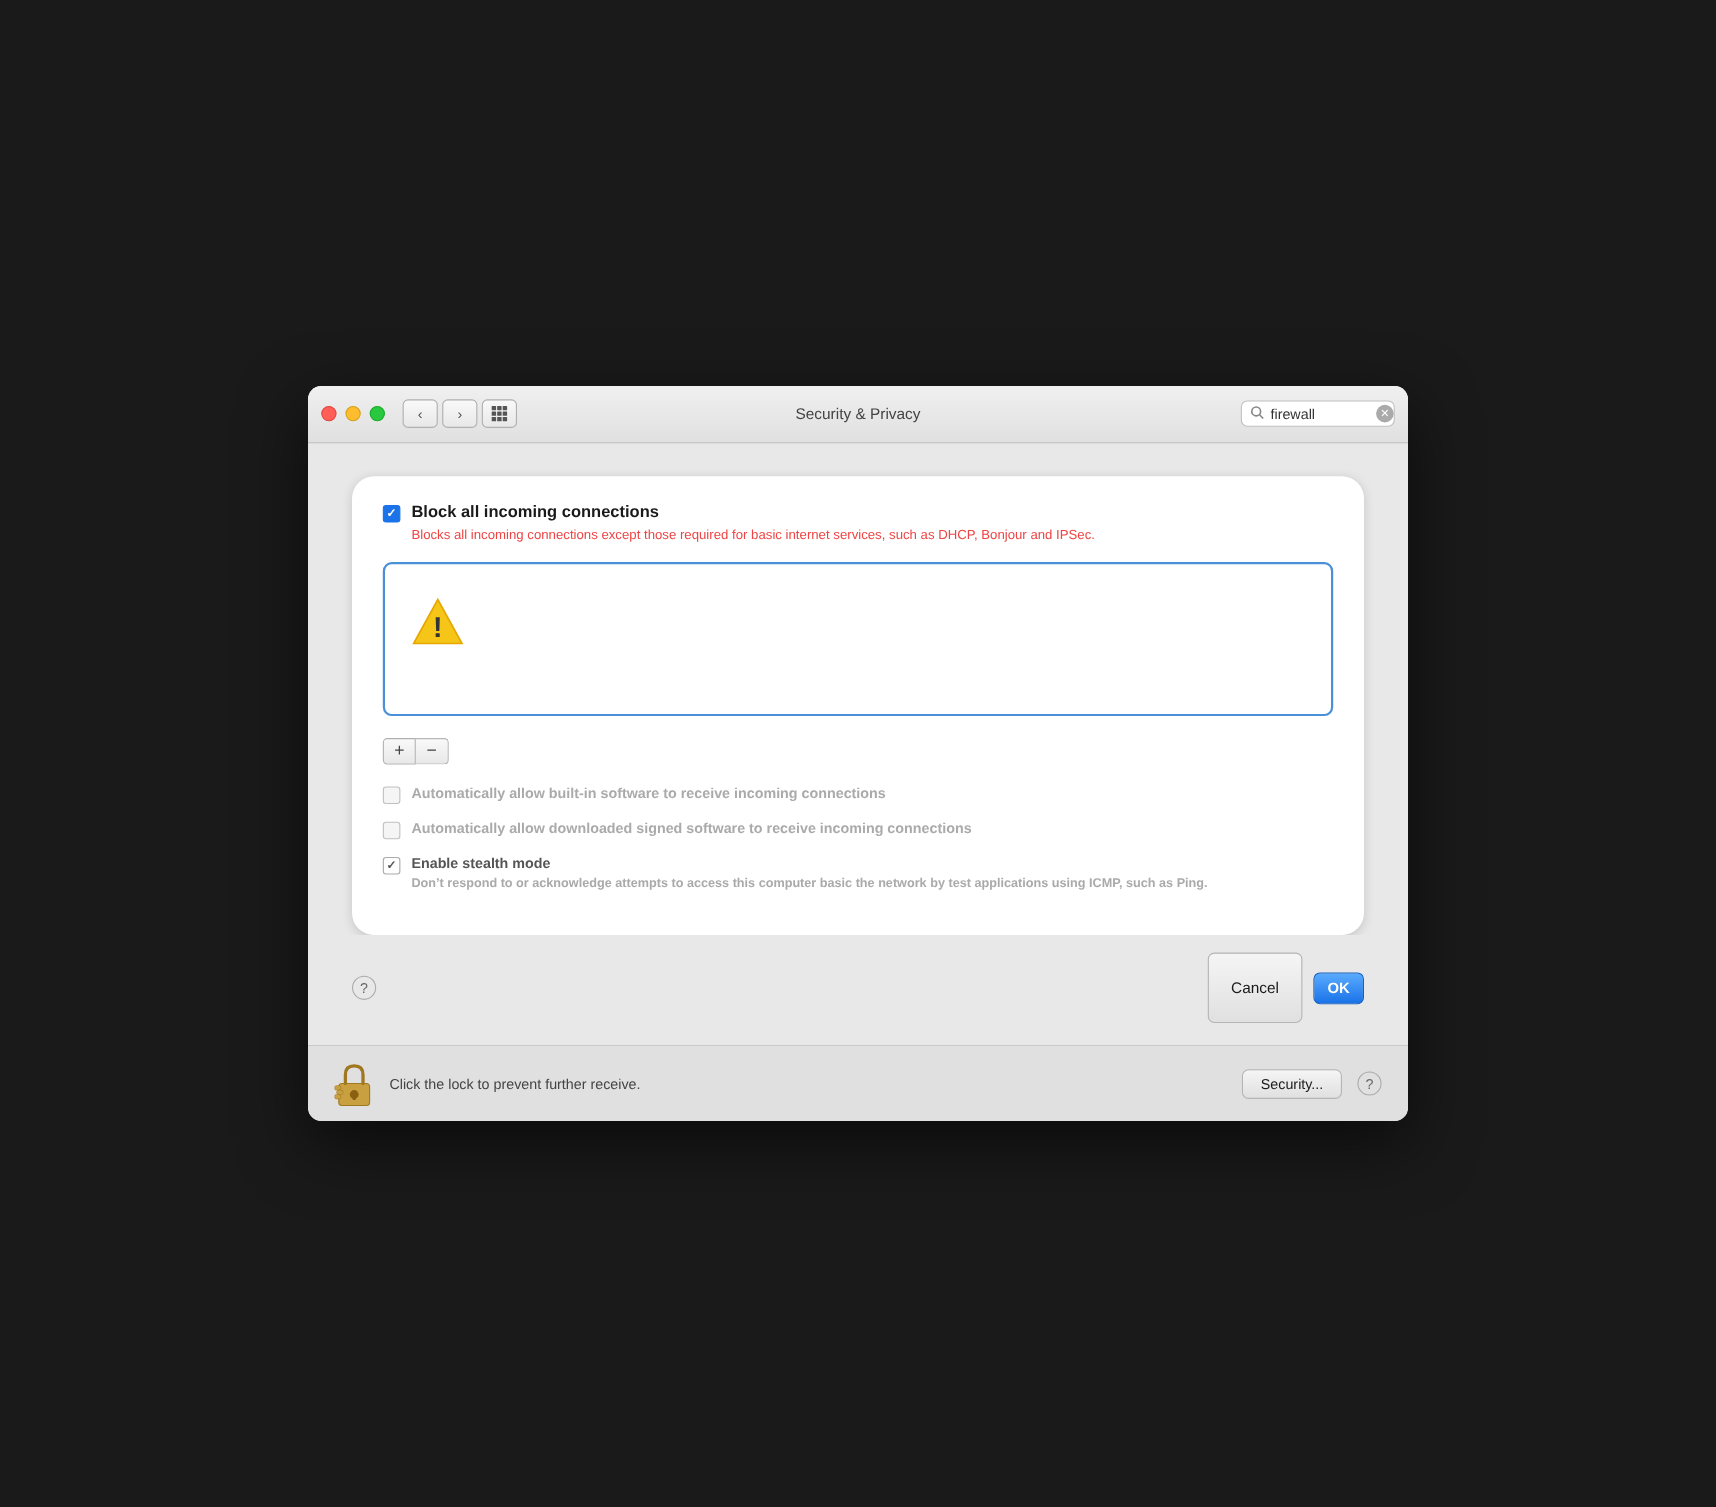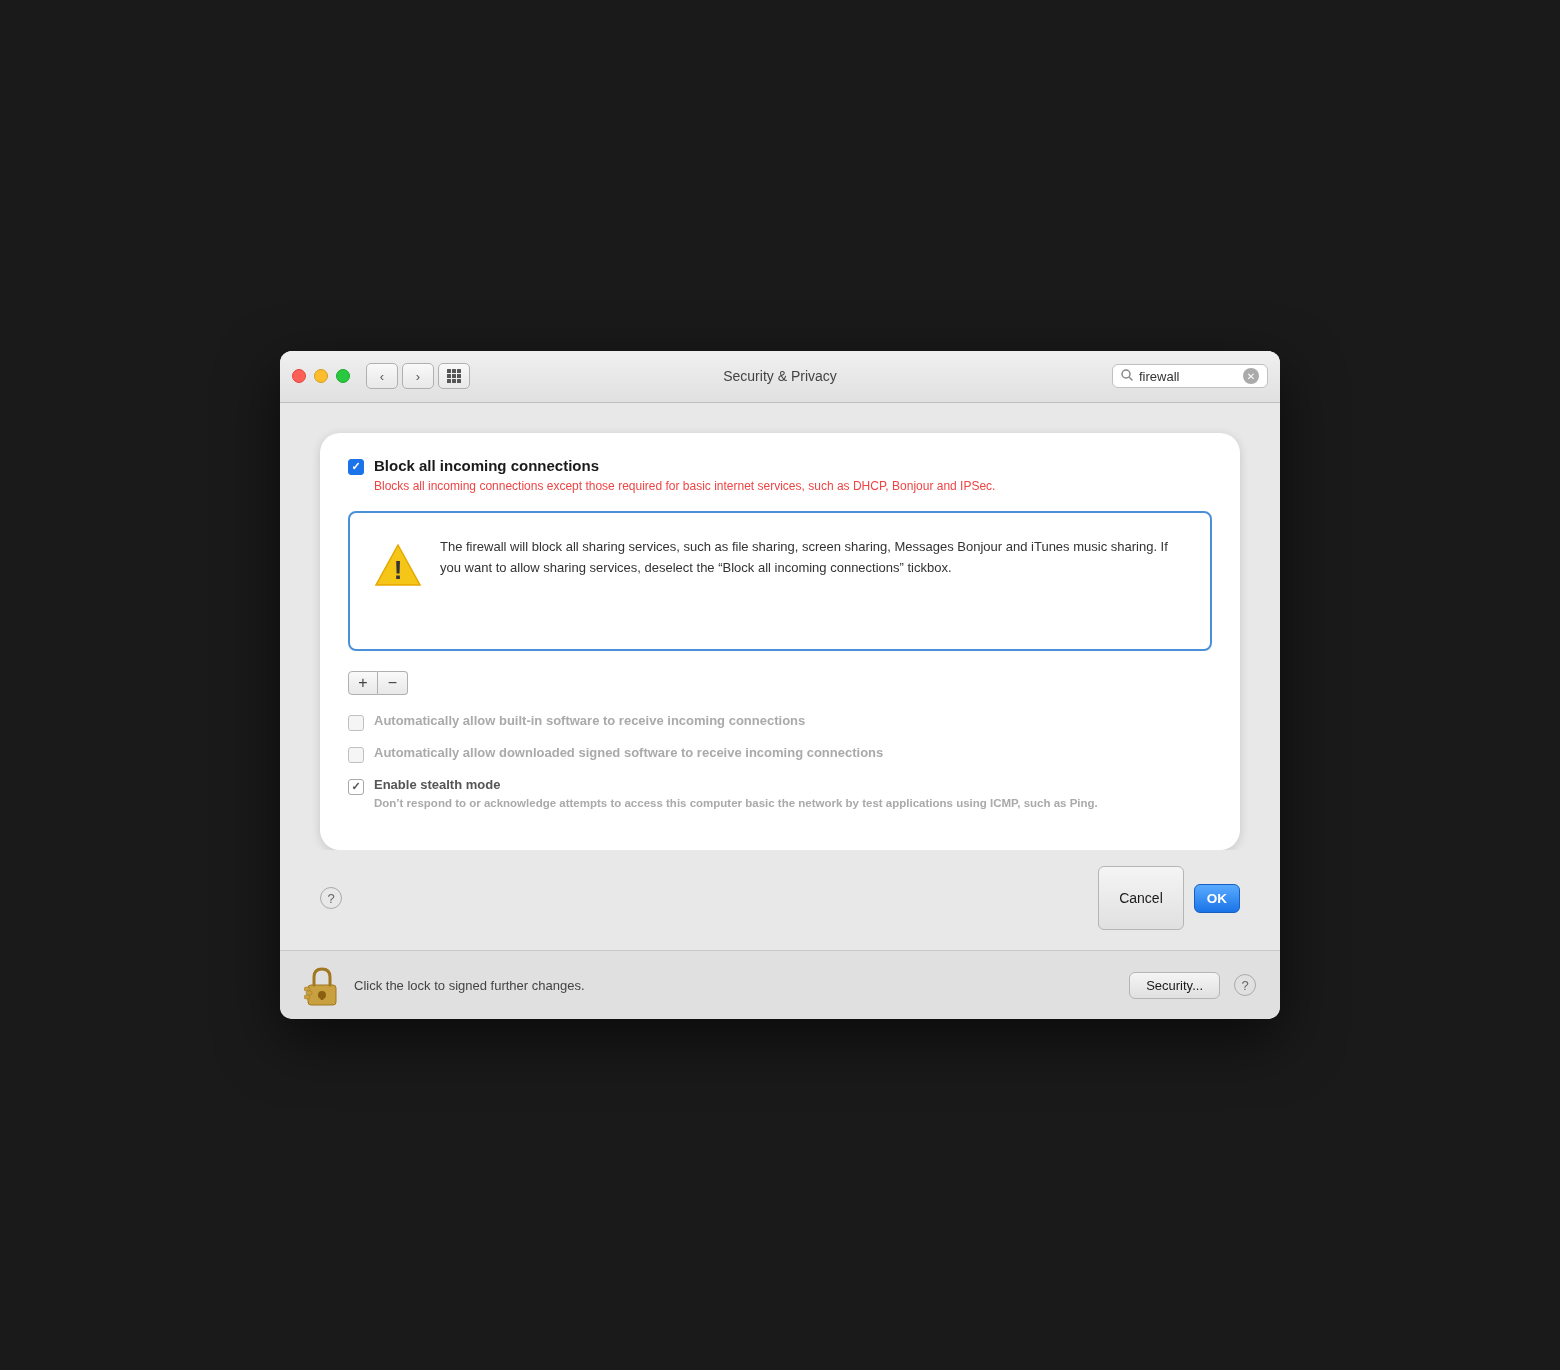--- a/index.html
+++ b/index.html
@@ -106,21 +106,21 @@
     }
 
     .search-bar {
       margin-left: auto;
       display: flex;
       align-items: center;
       background: white;
       border: 1px solid #c0c0c0;
       border-radius: 6px;
       padding: 3px 8px;
-      width: 156px;
+      width: 140px;
       gap: 6px;
     }
 
     .search-icon-svg {
       color: #888;
       font-size: 12px;
       flex-shrink: 0;
     }
 
     .search-input {
@@ -474,21 +474,20 @@
         </div>
       </div>
 
       <div class="warning-box">
         <div class="warning-icon">
           <svg width="48" height="48" viewBox="0 0 48 48">
             <polygon points="24,4 46,44 2,44" fill="#f5c518" stroke="#e6a800" stroke-width="1.5"></polygon>
             <text x="24" y="38" text-anchor="middle" font-size="26" font-weight="bold" fill="#333">!</text>
           </svg>
         </div>
-        <div class="warning-text">The firewall will block all sharing services, such as file sharing, screen sharing, Messages Bonjour and iTunes music sharing. If you want to allow sharing services, deselect the “Block all incoming connections” tickbox.</div>
       </div>
 
       <div class="add-remove-row">
         <button class="icon-btn">+</button>
         <button class="icon-btn">−</button>
       </div>
 
       <div class="option-row">
         <div class="checkbox-disabled"></div>
         <div>
@@ -532,17 +531,17 @@
         <path d="M10 20 L10 12 Q10 4 18 4 Q26 4 26 12 L26 20" fill="none" stroke="#a07820" stroke-width="3" stroke-linecap="round"></path>
 
         <circle cx="18" cy="30" r="4" fill="#8a6010"></circle>
         <rect x="16.5" y="30" width="3" height="5" rx="1" fill="#8a6010"></rect>
 
         <rect x="0" y="22" width="6" height="4" rx="2" fill="#c8a040" stroke="#a07820" stroke-width="0.5"></rect>
         <rect x="2" y="26" width="6" height="4" rx="2" fill="#c8a040" stroke="#a07820" stroke-width="0.5"></rect>
         <rect x="0" y="30" width="6" height="4" rx="2" fill="#c8a040" stroke="#a07820" stroke-width="0.5"></rect>
       </svg>
     </div>
-    <span class="lock-text">Click the lock to signed further changes.</span>
+    <span class="lock-text">Click the lock to prevent further receive.</span>
     <button class="advanced-btn">Security...</button>
     <button class="footer-help-btn">?</button>
   </div>
 </div>
 
 </body></html>

